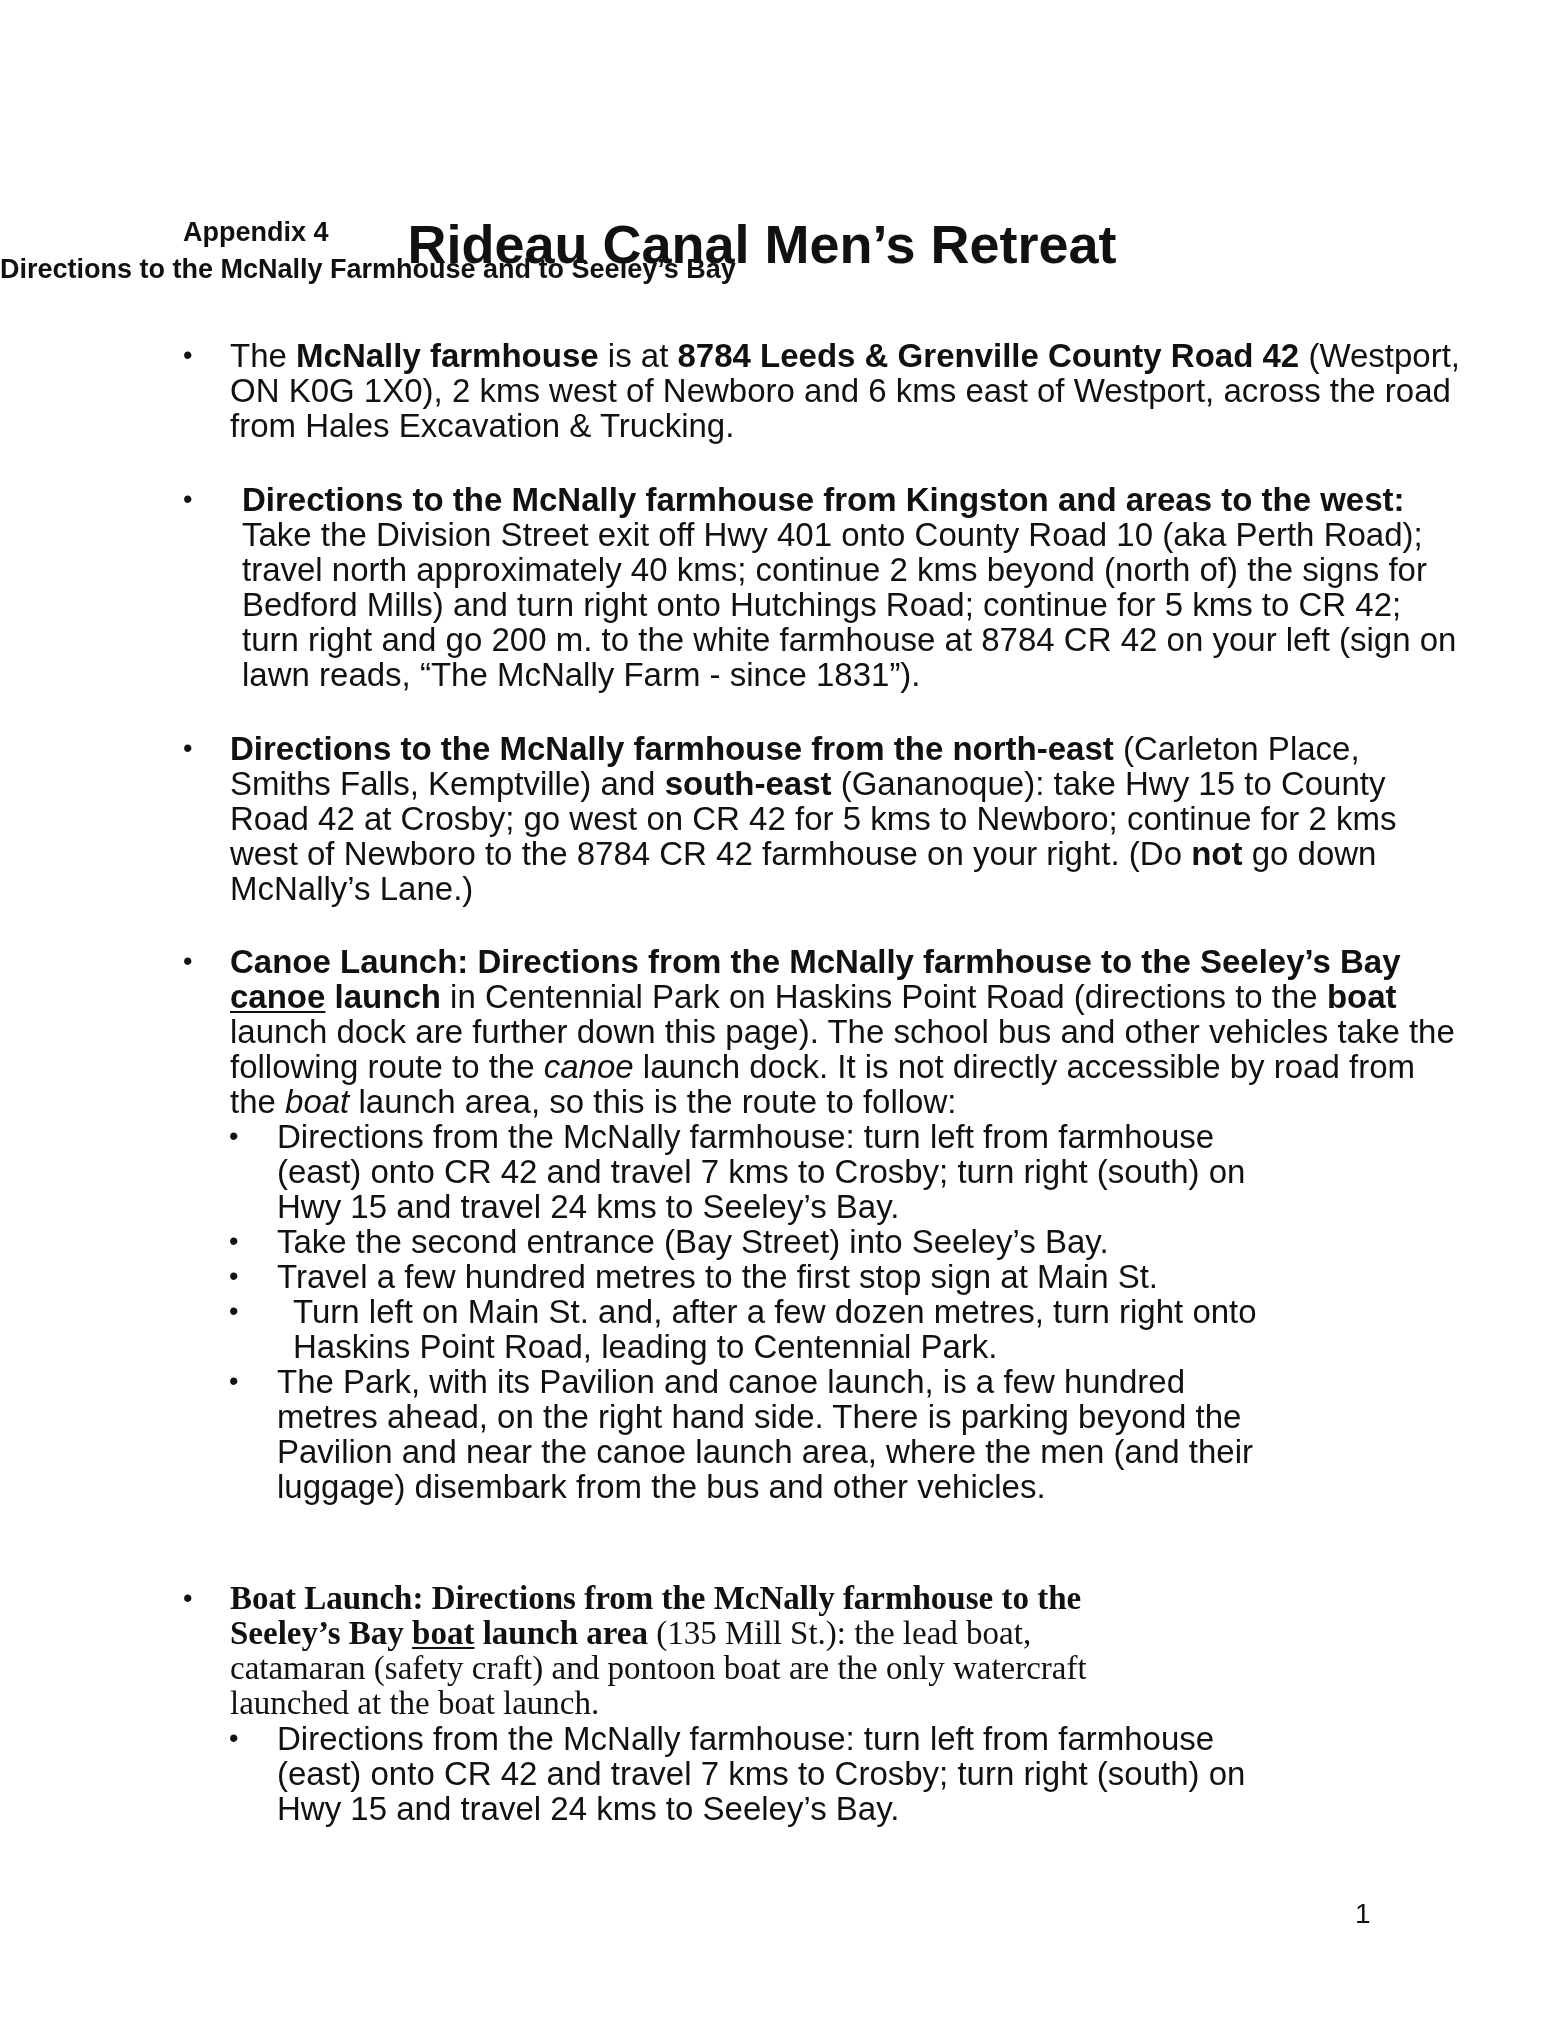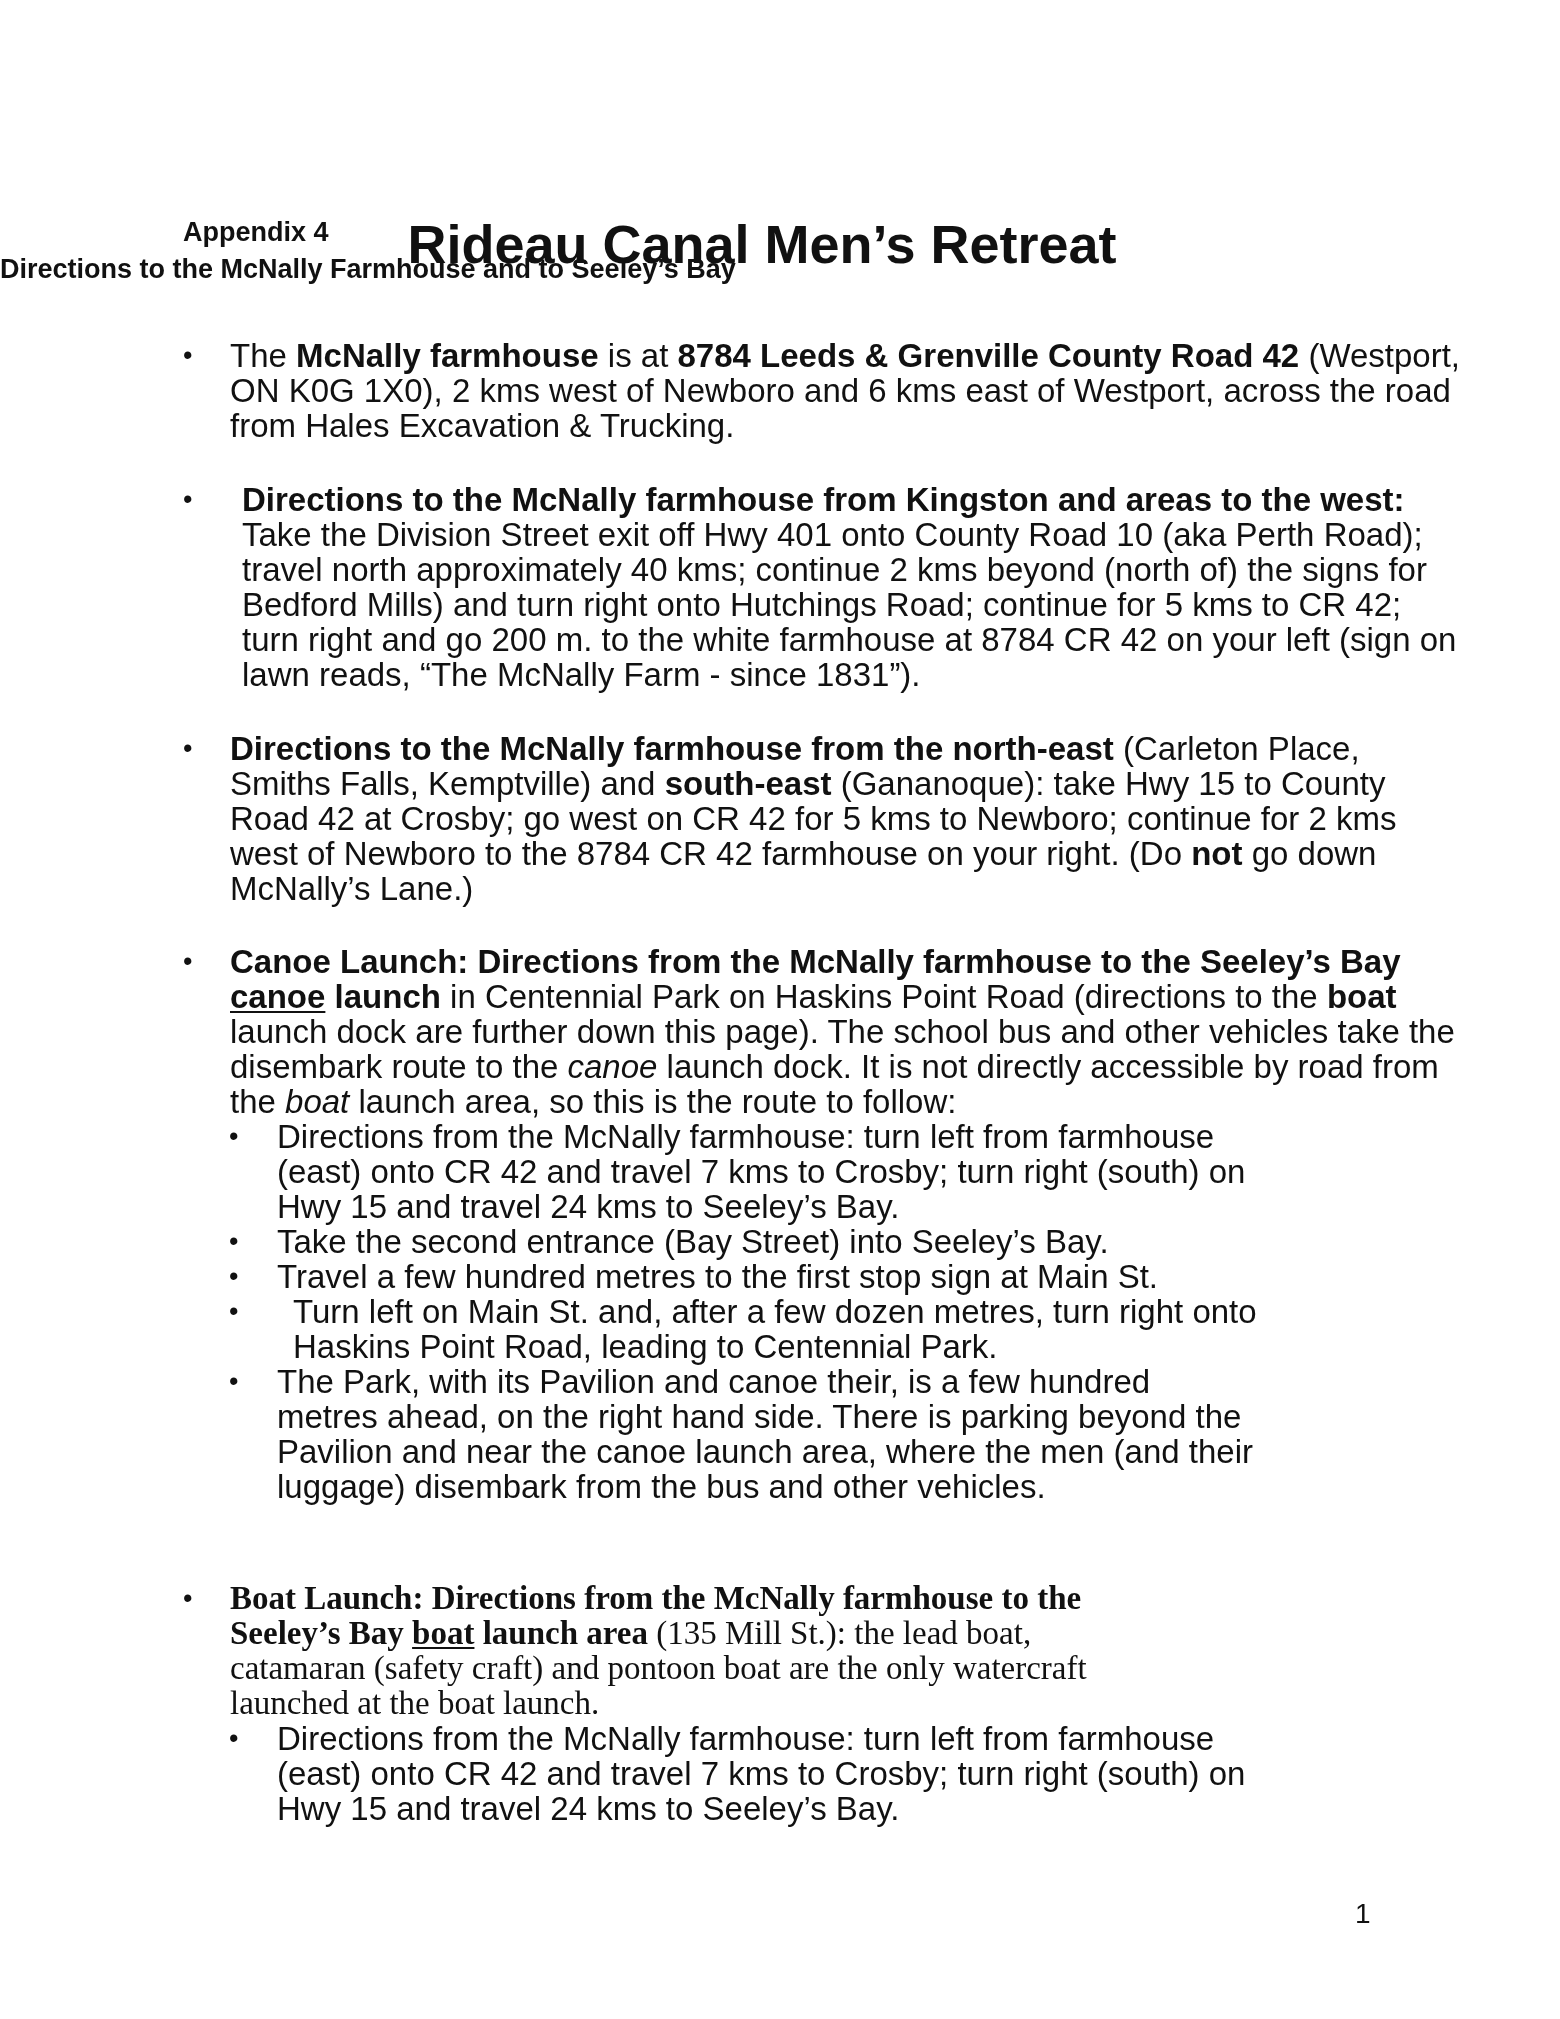--- a/index.html
+++ b/index.html
@@ -46,21 +46,21 @@
         <span class="line"><span class="">Smiths Falls, Kemptville) and </span><span class="b">south-east</span><span class=""> (Gananoque): take Hwy 15 to County</span></span>
         <span class="line"><span class="">Road 42 at Crosby; go west on CR 42 for 5 kms to Newboro; continue for 2 kms</span></span>
         <span class="line"><span class="">west of Newboro to the 8784 CR 42 farmhouse on your right. (Do </span><span class="b">not</span><span class=""> go down</span></span>
         <span class="line"><span class="">McNally’s Lane.)</span></span>
       </div>
       <span class="abs bullet" style="left: 183px; top: 944px;">•</span>
       <div class="abs" style="left: 230px; top: 944px;">
         <span class="line"><span class="b">Canoe Launch: Directions from the McNally farmhouse to the Seeley’s Bay</span></span>
         <span class="line"><span class="b u">canoe</span><span class="b"> launch</span><span class=""> in Centennial Park on Haskins Point Road (directions to the </span><span class="b">boat</span></span>
         <span class="line"><span class="">launch dock are further down this page). The school bus and other vehicles take the</span></span>
-        <span class="line"><span class="">disembark route to the </span><span class="i">canoe</span><span class=""> launch dock. It is not directly accessible by road from</span></span>
+        <span class="line"><span class="">following route to the </span><span class="i">canoe</span><span class=""> launch dock. It is not directly accessible by road from</span></span>
         <span class="line"><span class="">the </span><span class="i">boat</span><span class=""> launch area, so this is the route to follow:</span></span>
       </div>
       <span class="abs bullet" style="left: 229px; top: 1119px;">•</span>
       <div class="abs" style="left: 277px; top: 1119px;">
         <span class="line"><span class="">Directions from the McNally farmhouse: turn left from farmhouse</span></span>
         <span class="line"><span class="">(east) onto CR 42 and travel 7 kms to Crosby; turn right (south) on</span></span>
         <span class="line"><span class="">Hwy 15 and travel 24 kms to Seeley’s Bay.</span></span>
       </div>
       <span class="abs bullet" style="left: 229px; top: 1224px;">•</span>
       <div class="abs" style="left: 277px; top: 1224px;">
@@ -70,21 +70,21 @@
       <div class="abs" style="left: 277px; top: 1259px;">
         <span class="line"><span class="">Travel a few hundred metres to the first stop sign at Main St.</span></span>
       </div>
       <span class="abs bullet" style="left: 229px; top: 1294px;">•</span>
       <div class="abs" style="left: 277px; top: 1294px; margin-left: 16px;">
         <span class="line"><span class="">Turn left on Main St. and, after a few dozen metres, turn right onto</span></span>
         <span class="line"><span class="">Haskins Point Road, leading to Centennial Park.</span></span>
       </div>
       <span class="abs bullet" style="left: 229px; top: 1364px;">•</span>
       <div class="abs" style="left: 277px; top: 1364px;">
-        <span class="line"><span class="">The Park, with its Pavilion and canoe their, is a few hundred</span></span>
+        <span class="line"><span class="">The Park, with its Pavilion and canoe launch, is a few hundred</span></span>
         <span class="line"><span class="">metres ahead, on the right hand side. There is parking beyond the</span></span>
         <span class="line"><span class="">Pavilion and near the canoe launch area, where the men (and their</span></span>
         <span class="line"><span class="">luggage) disembark from the bus and other vehicles.</span></span>
       </div>
       <span class="abs bullet" style="left: 183px; top: 1581px;">•</span>
       <div class="abs" style="left: 230px; top: 1581px; font-family: Liberation Serif, serif;">
         <span class="line"><span class="b">Boat Launch: Directions from the McNally farmhouse to the</span></span>
         <span class="line"><span class="b">Seeley’s Bay </span><span class="b u">boat</span><span class="b"> launch area</span><span class=""> (135 Mill St.): the lead boat,</span></span>
         <span class="line"><span class="">catamaran (safety craft) and pontoon boat are the only watercraft</span></span>
         <span class="line"><span class="">launched at the boat launch.</span></span>

